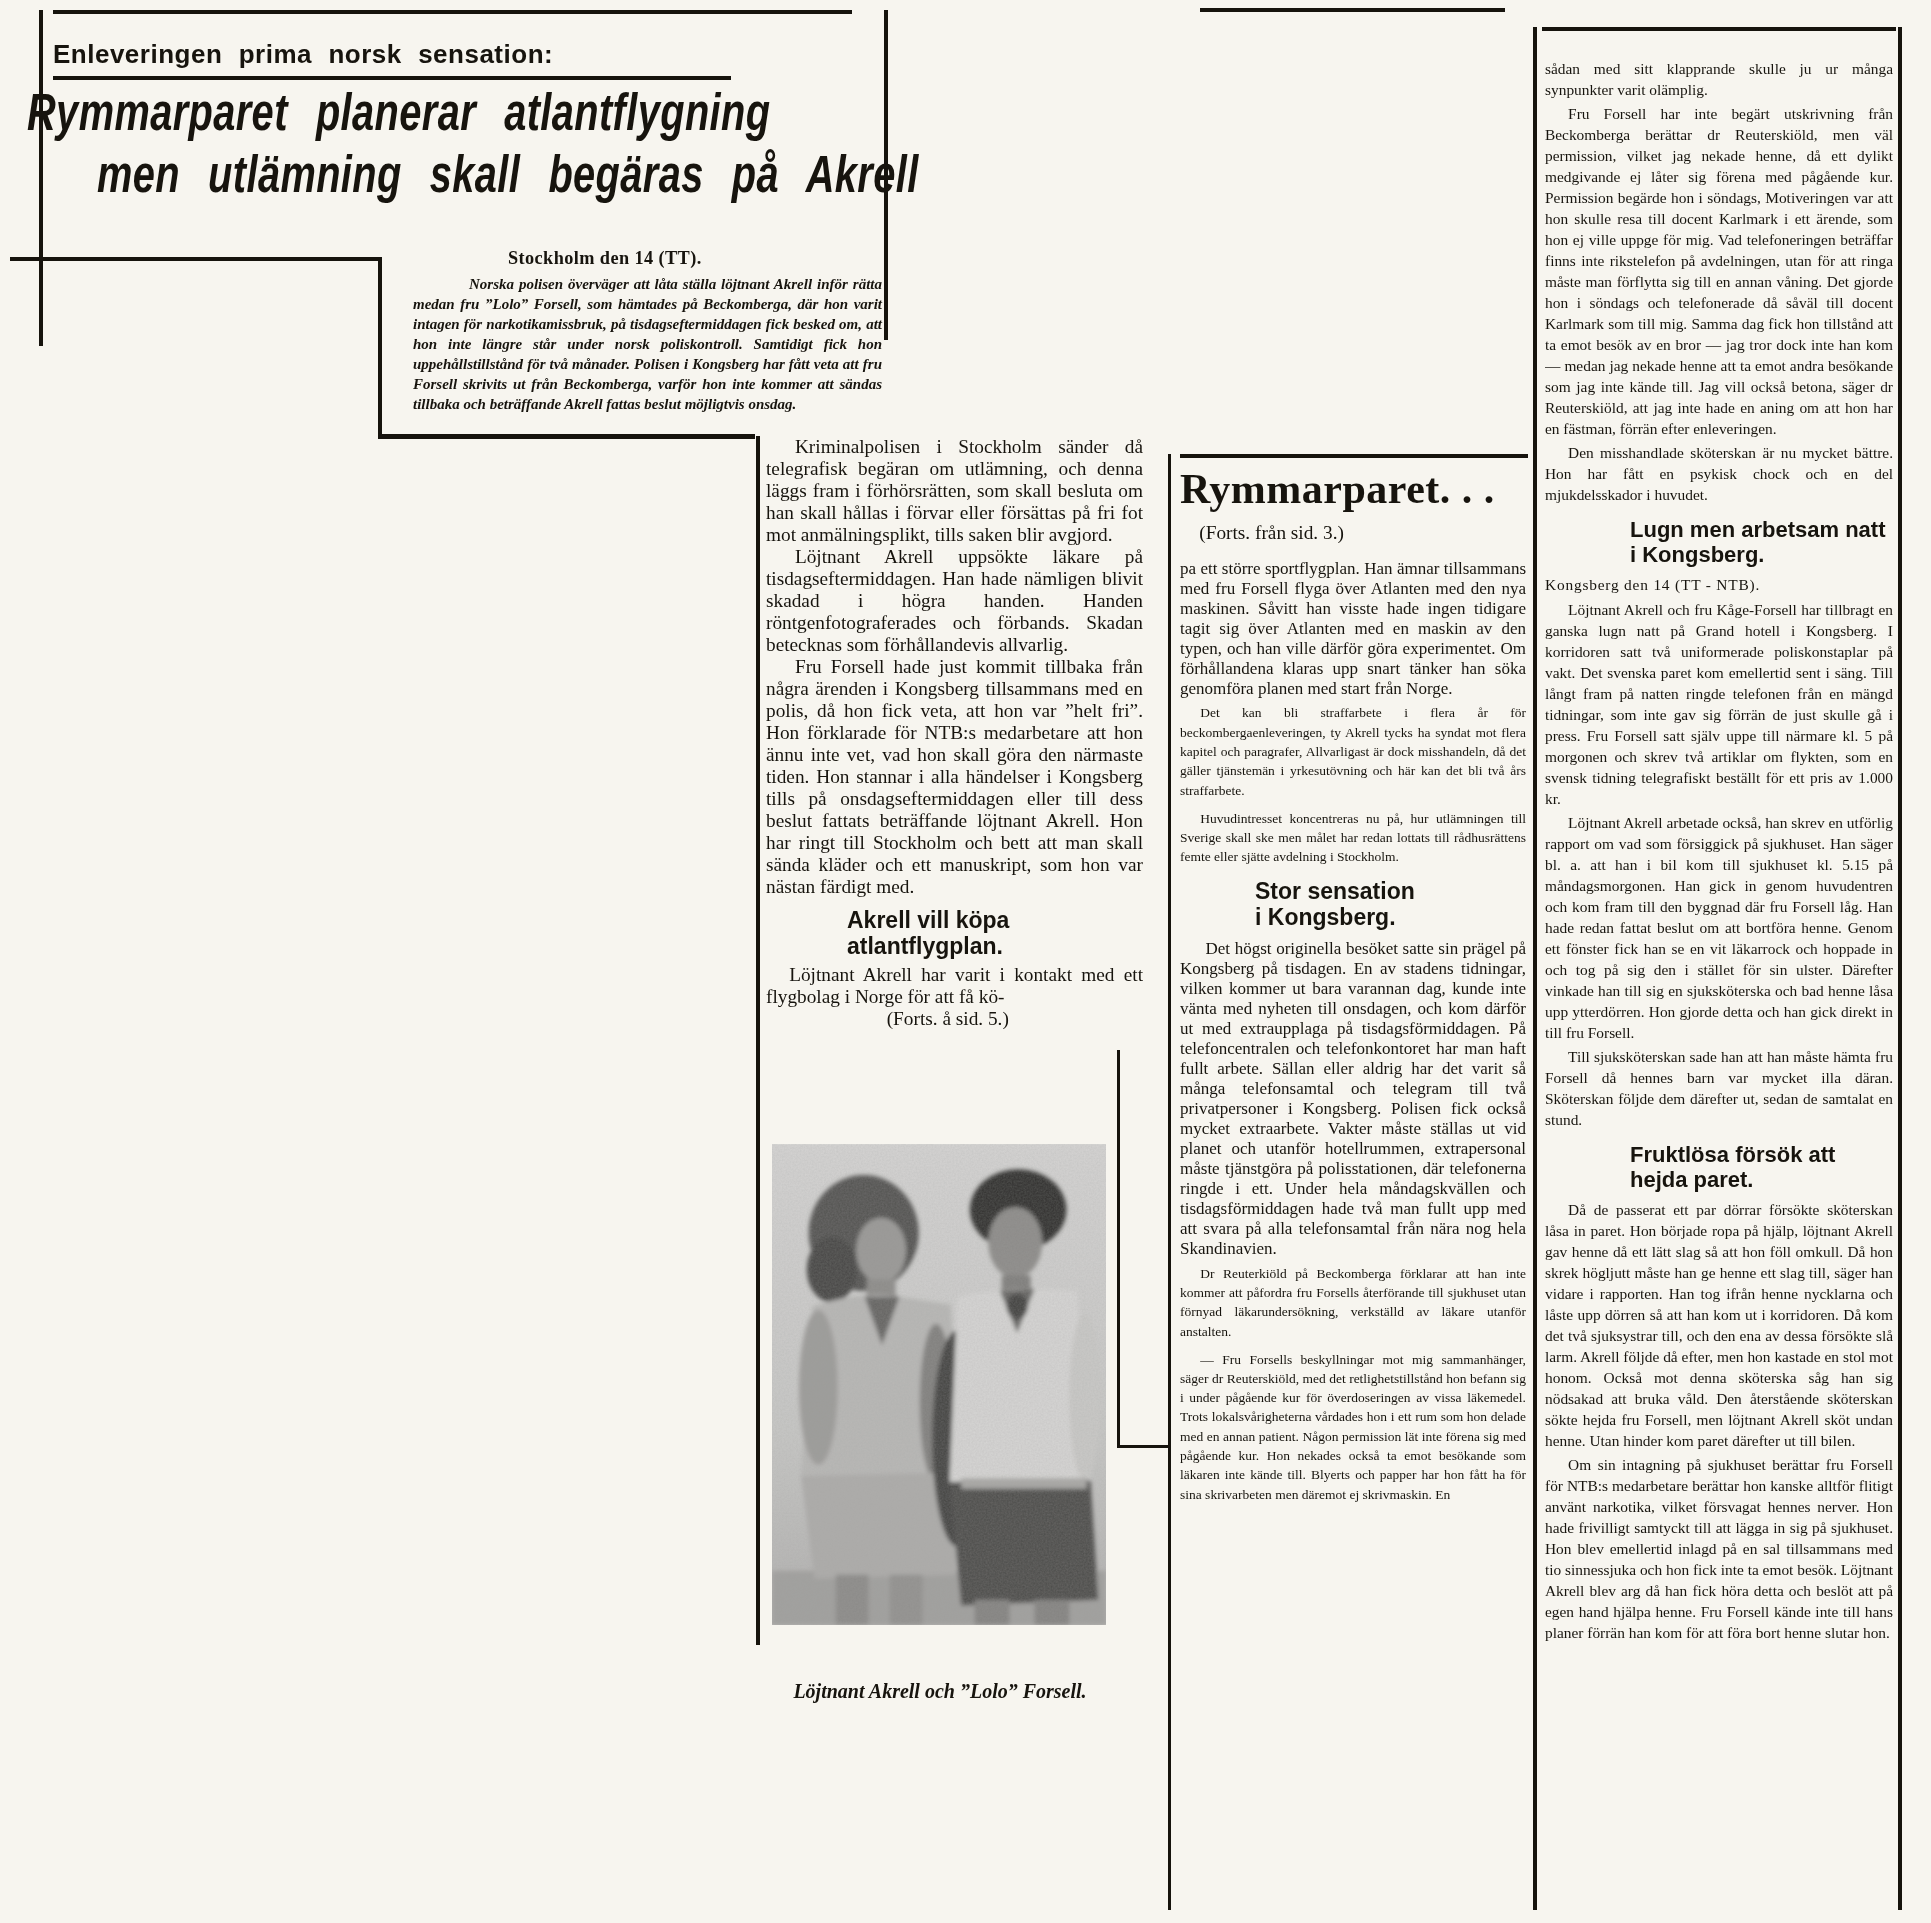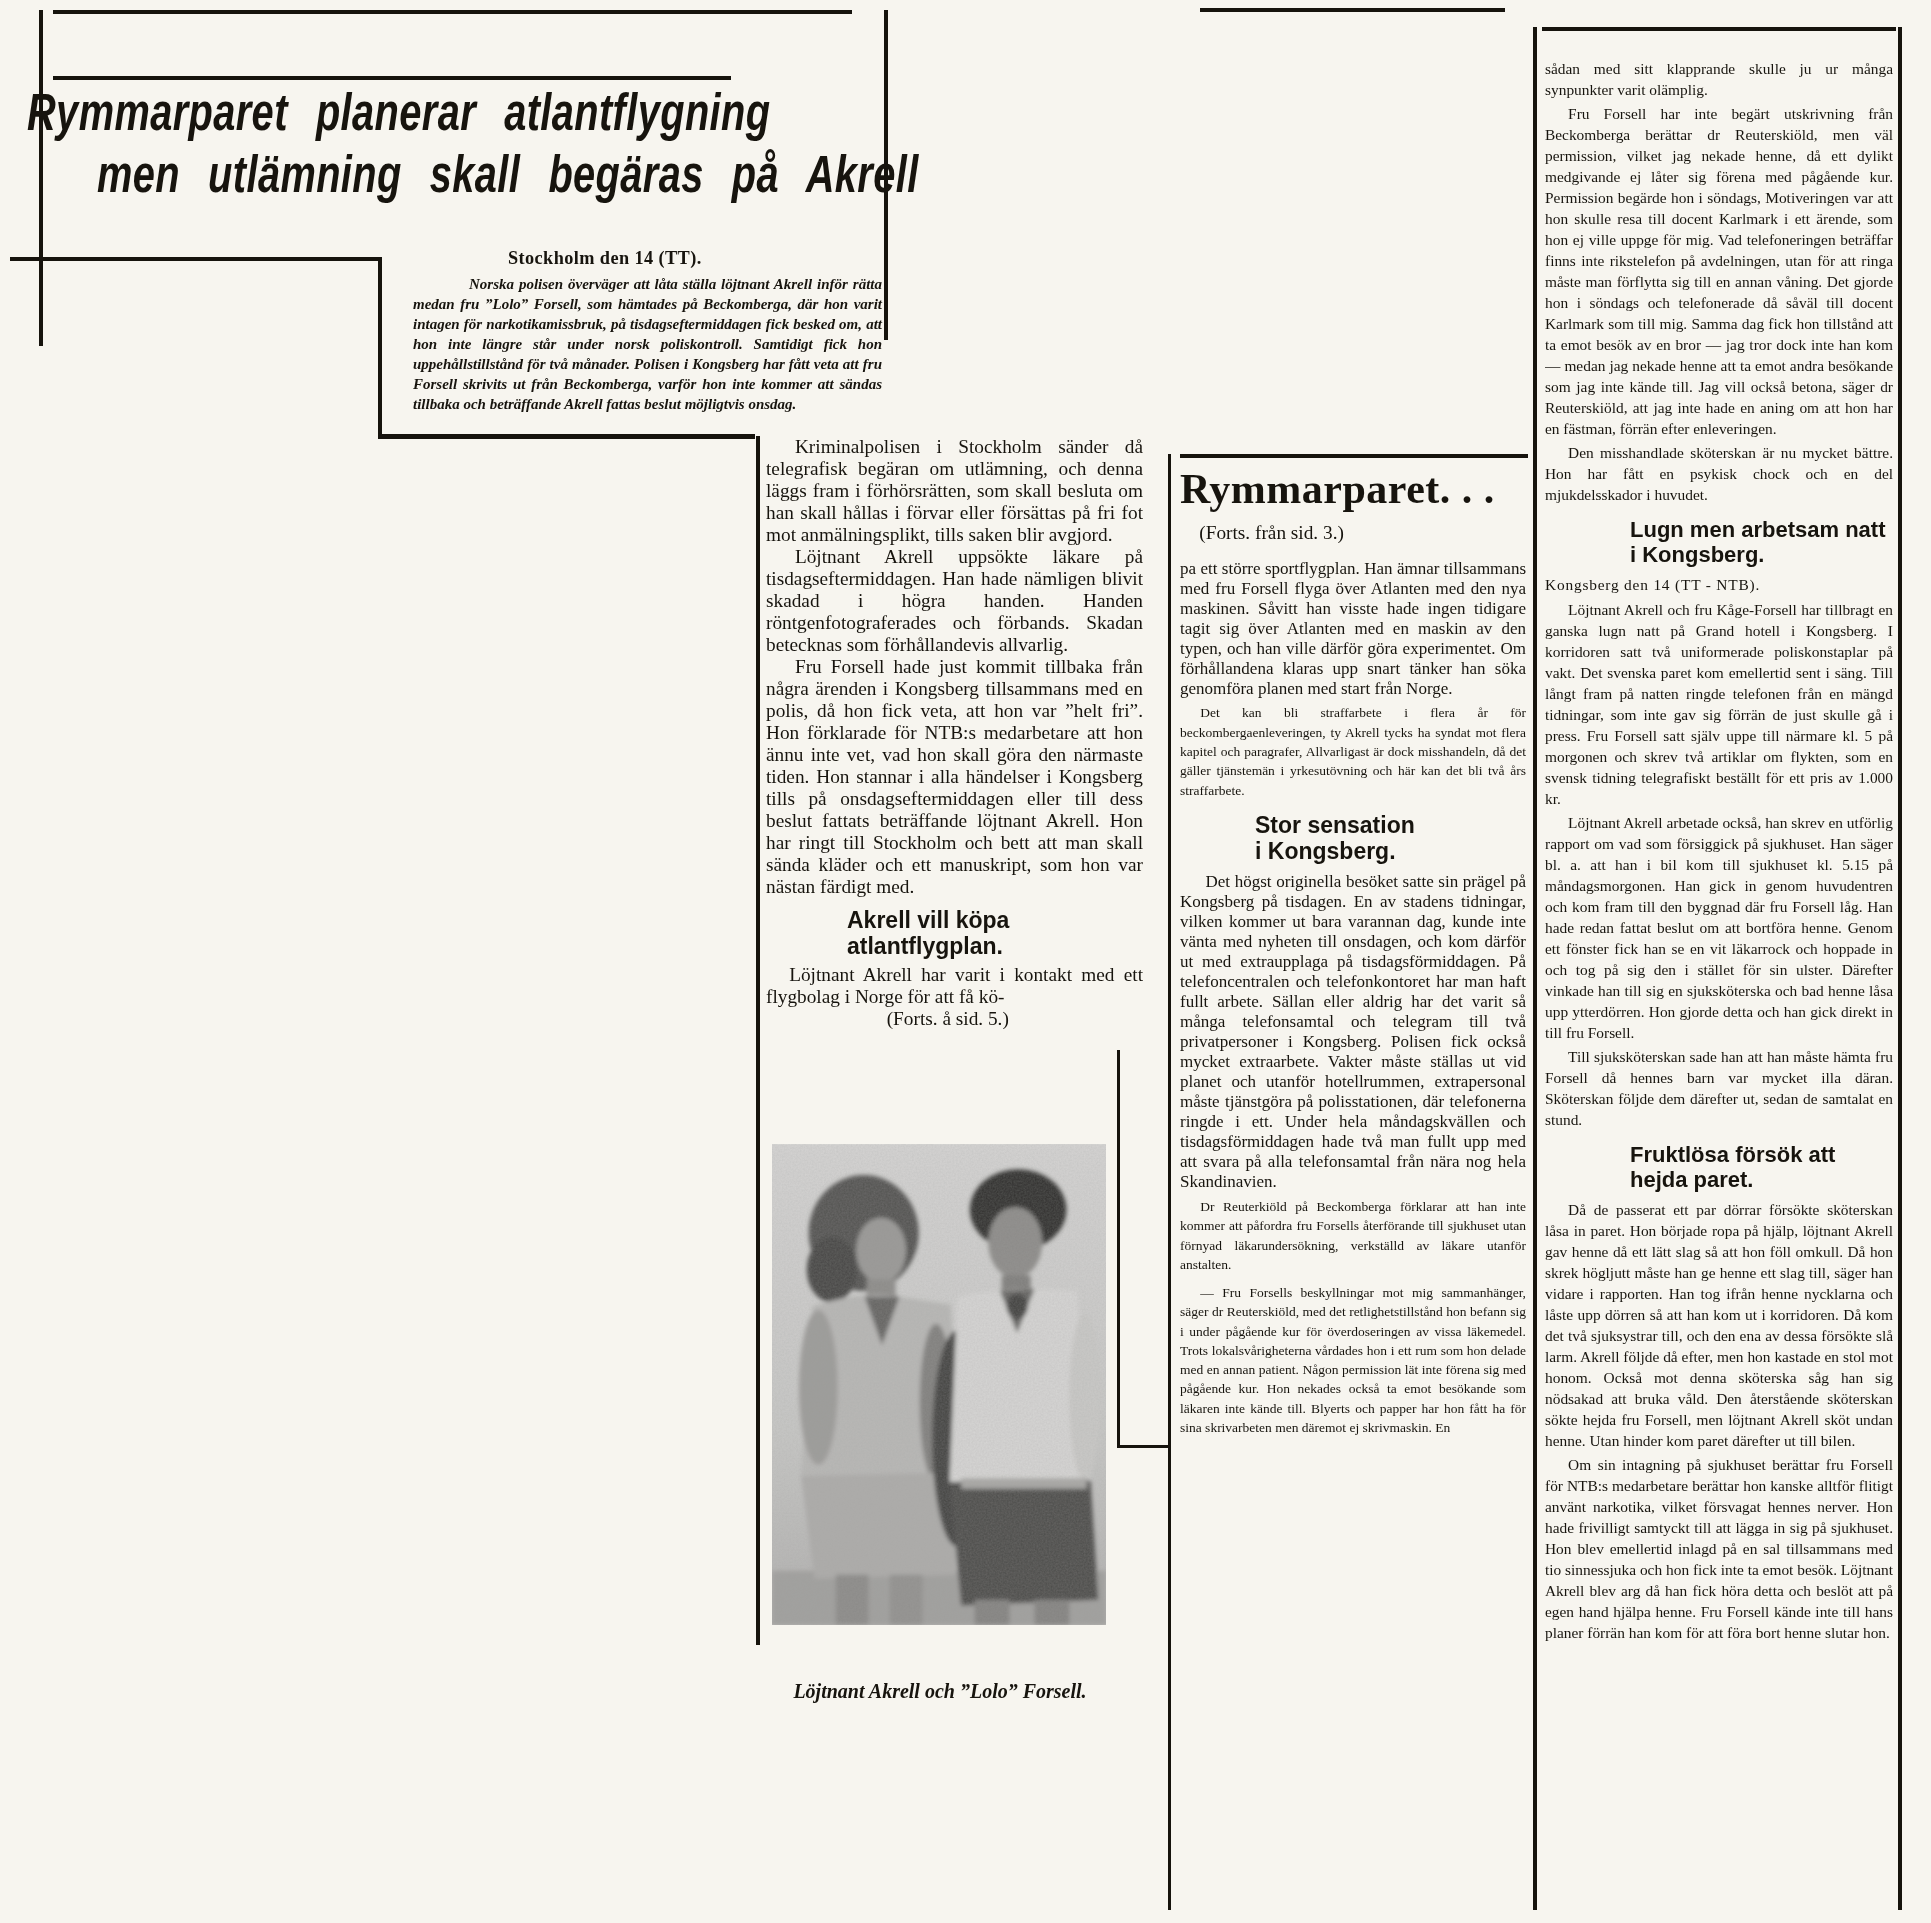--- a/index.html
+++ b/index.html
@@ -71,20 +71,21 @@
   <div class="rule" style="left:378px;top:257px;width:3.9px;height:180px;"></div>
   <div class="rule" style="left:378px;top:434px;width:377px;height:4.8px;"></div>
   <div class="rule" style="left:756px;top:436px;width:3.9px;height:1209px;"></div>
   <div class="rule" style="left:1168px;top:454px;width:2.9px;height:1456px;"></div>
   <div class="rule" style="left:1180px;top:454px;width:348px;height:3.9px;"></div>
   <div class="rule" style="left:1533px;top:27px;width:3.9px;height:1883px;"></div>
   <div class="rule" style="left:1898px;top:27px;width:3.9px;height:1883px;"></div>
   <div class="rule" style="left:1117px;top:1050px;width:2.9px;height:398px;"></div>
   <div class="rule" style="left:1117px;top:1445px;width:54px;height:2.9px;"></div>
 
+  <div class="kicker">Enleveringen prima norsk sensation:</div>
   <div class="headline hl1">Rymmarparet planerar atlantflygning</div>
   <div class="headline hl2">men utlämning skall begäras på Akrell</div>
   <div class="dateline">Stockholm den 14 (TT).</div>
   <div class="lead">
     <p>Norska polisen överväger att låta ställa löjtnant Akrell inför rätta medan fru ”Lolo” Forsell, som hämtades på Beckomberga, där hon varit intagen för narkotikamissbruk, på tisdagseftermiddagen fick besked om, att hon inte längre står under norsk poliskontroll. Samtidigt fick hon uppehållstillstånd för två månader. Polisen i Kongsberg har fått veta att fru Forsell skrivits ut från Beckomberga, varför hon inte kommer att sändas tillbaka och beträffande Akrell fattas beslut möjligtvis onsdag.</p>
   </div>
 
   <div class="col colA">
     <p>Kriminalpolisen i Stockholm sänder då telegrafisk begäran om utlämning, och denna läggs fram i förhörsrätten, som skall besluta om han skall hållas i förvar eller försättas på fri fot mot anmälningsplikt, tills saken blir avgjord.</p>
     <p>Löjtnant Akrell uppsökte läkare på tisdagseftermiddagen. Han hade nämligen blivit skadad i högra handen. Handen röntgenfotograferades och förbands. Skadan betecknas som förhållandevis allvarlig.</p>
@@ -144,20 +145,21 @@
       <rect width="346" height="498" filter="url(#grainF)" opacity="0.5"></rect>
     </svg>
   </div>
   <div class="caption">Löjtnant Akrell och ”Lolo” Forsell.</div>
 
   <div class="col colB">
     <h2 class="cont-title">Rymmarparet. . .</h2>
     <div class="forts-from">(Forts. från sid. 3.)</div>
     <p class="noind">pa ett större sportflygplan. Han ämnar tillsammans med fru Forsell flyga över Atlanten med den nya maskinen. Såvitt han visste hade ingen tidigare tagit sig över Atlanten med en maskin av den typen, och han ville därför göra experimentet. Om förhållandena klaras upp snart tänker han söka genomföra planen med start från Norge.</p>
     <p class="small">Det kan bli straffarbete i flera år för beckombergaenleveringen, ty Akrell tycks ha syndat mot flera kapitel och paragrafer, Allvarligast är dock misshandeln, då det gäller tjänstemän i yrkesutövning och här kan det bli två års straffarbete.</p>
+    <p class="small">Huvudintresset koncentreras nu på, hur utlämningen till Sverige skall ske men målet har redan lottats till rådhusrättens femte eller sjätte avdelning i Stockholm.</p>
     <h3 class="subhead">Stor sensation
 i Kongsberg.</h3>
     <p>Det högst originella besöket satte sin prägel på Kongsberg på tisdagen. En av stadens tidningar, vilken kommer ut bara varannan dag, kunde inte vänta med nyheten till onsdagen, och kom därför ut med extraupplaga på tisdagsförmiddagen. På telefoncentralen och telefonkontoret har man haft fullt arbete. Sällan eller aldrig har det varit så många telefonsamtal och telegram till två privatpersoner i Kongsberg. Polisen fick också mycket extraarbete. Vakter måste ställas ut vid planet och utanför hotellrummen, extrapersonal måste tjänstgöra på polisstationen, där telefonerna ringde i ett. Under hela måndagskvällen och tisdagsförmiddagen hade två man fullt upp med att svara på alla telefonsamtal från nära nog hela Skandinavien.</p>
     <p class="small">Dr Reuterkiöld på Beckomberga förklarar att han inte kommer att påfordra fru Forsells återförande till sjukhuset utan förnyad läkarundersökning, verkställd av läkare utanför anstalten.</p>
     <p class="small">— Fru Forsells beskyllningar mot mig sammanhänger, säger dr Reuterskiöld, med det retlighetstillstånd hon befann sig i under pågående kur för överdoseringen av vissa läkemedel. Trots lokalsvårigheterna vårdades hon i ett rum som hon delade med en annan patient. Någon permission lät inte förena sig med pågående kur. Hon nekades också ta emot besökande som läkaren inte kände till. Blyerts och papper har hon fått ha för sina skrivarbeten men däremot ej skrivmaskin. En</p>
   </div>
 
   <div class="col colC">
     <p class="noind">sådan med sitt klapprande skulle ju ur många synpunkter varit olämplig.</p>
     <p>Fru Forsell har inte begärt utskrivning från Beckomberga berättar dr Reuterskiöld, men väl permission, vilket jag nekade henne, då ett dylikt medgivande ej låter sig förena med pågående kur. Permission begärde hon i söndags, Motiveringen var att hon skulle resa till docent Karlmark i ett ärende, som hon ej ville uppge för mig. Vad telefoneringen beträffar finns inte rikstelefon på avdelningen, utan för att ringa måste man förflytta sig till en annan våning. Det gjorde hon i söndags och telefonerade då såväl till docent Karlmark som till mig. Samma dag fick hon tillstånd att ta emot besök av en bror — jag tror dock inte han kom — medan jag nekade henne att ta emot andra besökande som jag inte kände till. Jag vill också betona, säger dr Reuterskiöld, att jag inte hade en aning om att hon har en fästman, förrän efter enleveringen.</p>

